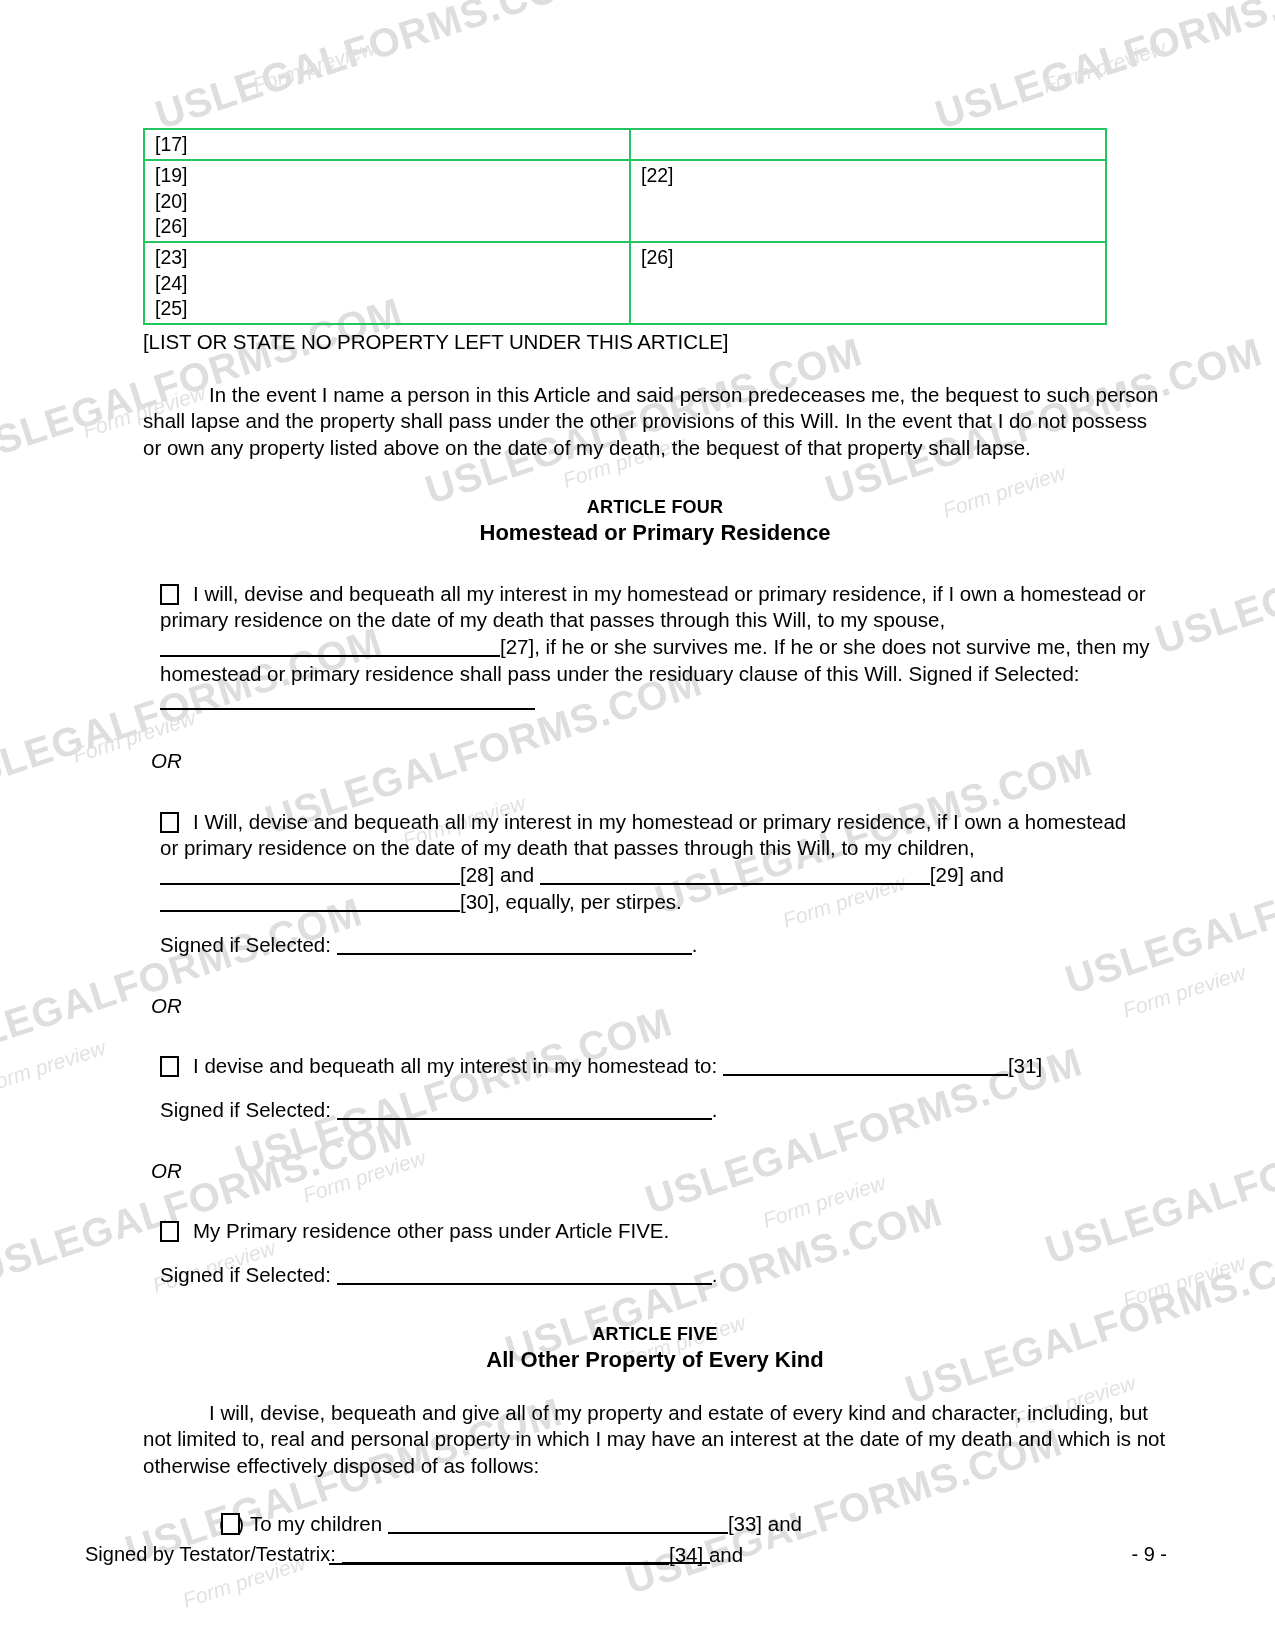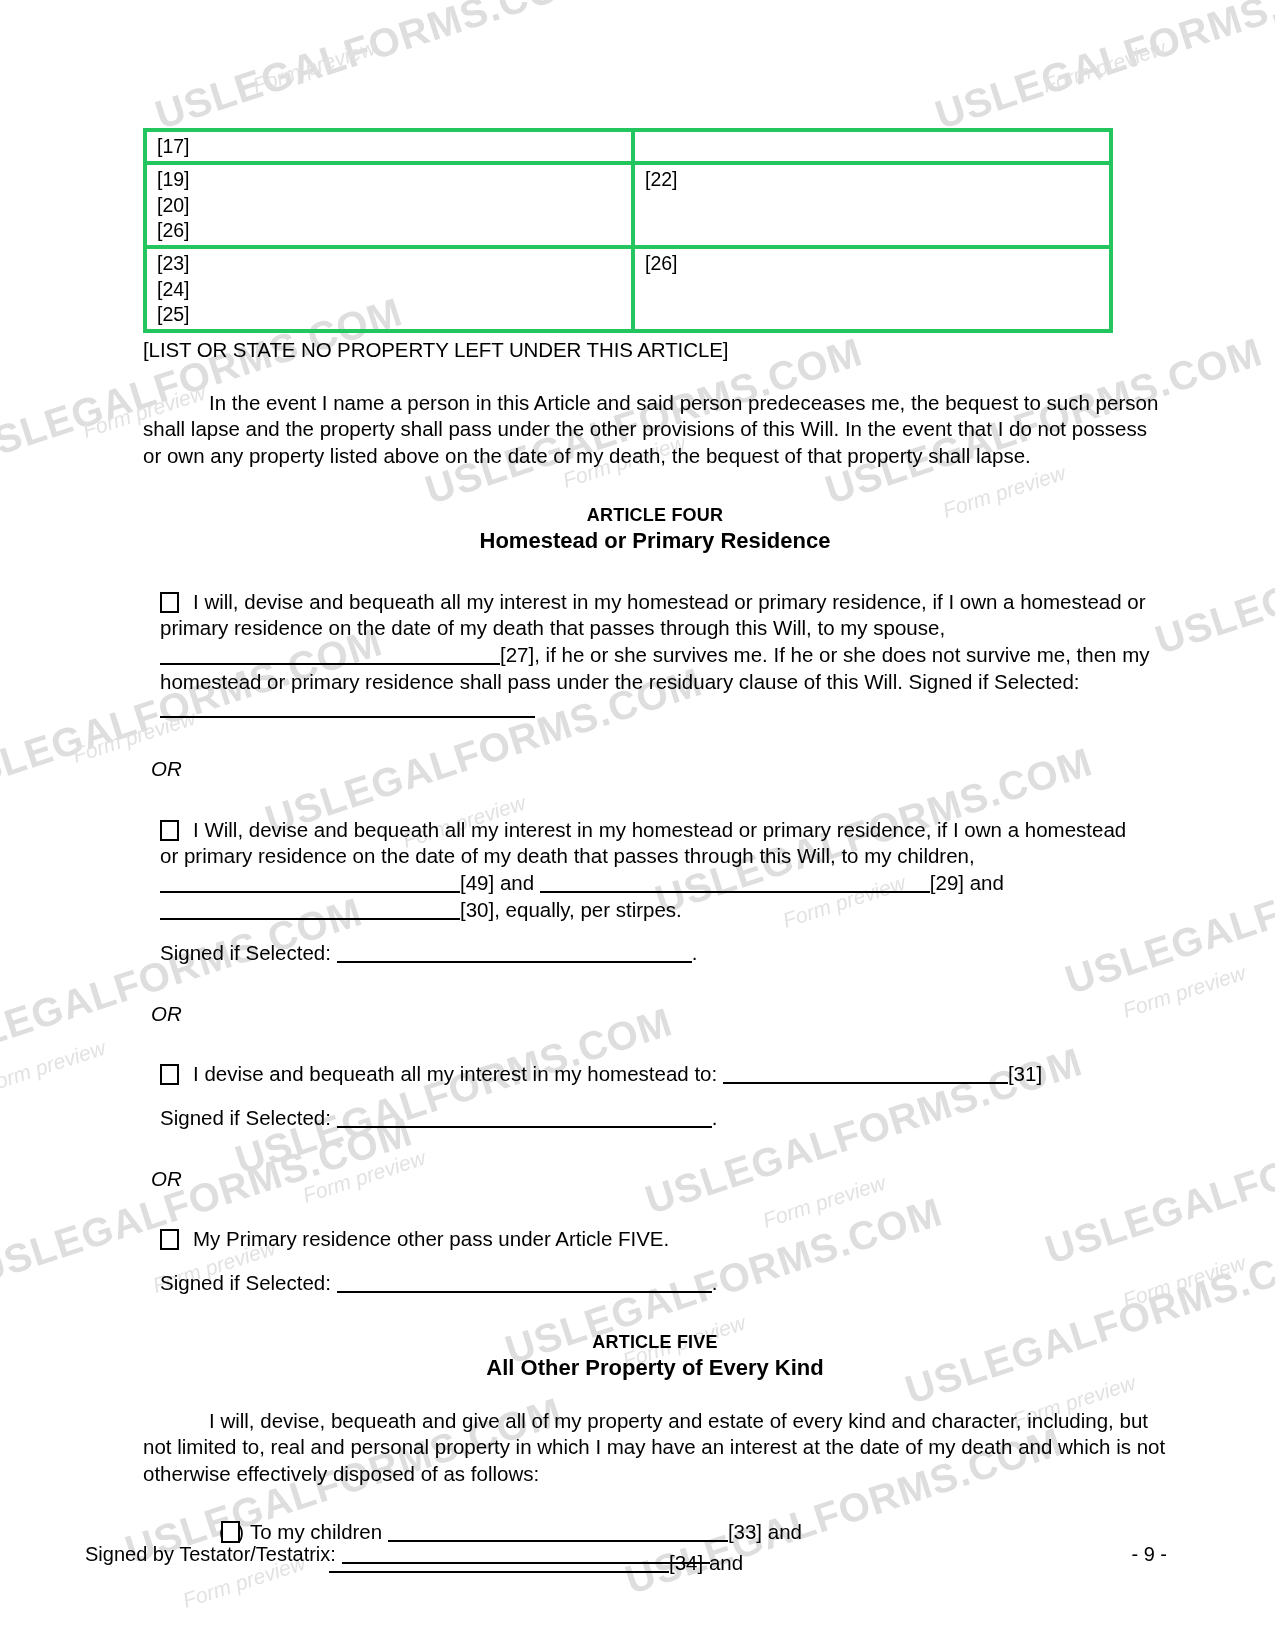--- a/index.html
+++ b/index.html
@@ -57,21 +57,21 @@
     box-sizing: border-box;
   }
 
   table.prop-table {
     border-collapse: collapse;
     width: 930px;
     table-layout: fixed;
     margin: 0 0 0 0;
   }
   table.prop-table td {
-    border: 4px solid #22c55e;
+    border: 2px solid #22c55e;
     vertical-align: top;
     padding: 2px 4px 2px 10px;
     font-size: 19.5px;
     line-height: 1.30;
     font-family: "Liberation Sans", sans-serif;
   }
   td.col-left { width: 470px; }
   td.col-right { width: 460px; }
   .cellline { display: block; }
 
@@ -299,21 +299,21 @@
         <span class="blank b-340"></span><span>[27], if he or she survives me.  If he or she does not survive me, then my homestead or primary residence shall pass under the residuary clause of this Will. Signed if Selected:</span>
         <span class="blank b-375"></span>
       </p>
     </div>
 
     <div class="or">OR</div>
 
     <div class="opt-block">
       <p>
         <span class="checkbox"></span><span>I Will, devise and bequeath all my interest in my homestead or primary residence, if I own a homestead or primary residence on the date of my death that passes through this Will, to my children,</span>
-        <span class="blank b-300"></span><span>[49] and</span>
+        <span class="blank b-300"></span><span>[28] and</span>
         <span class="blank b-390"></span><span>[29]</span>
         <span>and</span>
         <span class="blank b-300"></span><span>[30], equally, per stirpes.</span>
       </p>
       <p>
         <span>Signed if Selected:</span>
         <span class="blank b-355"></span><span>.</span>
       </p>
     </div>
 

